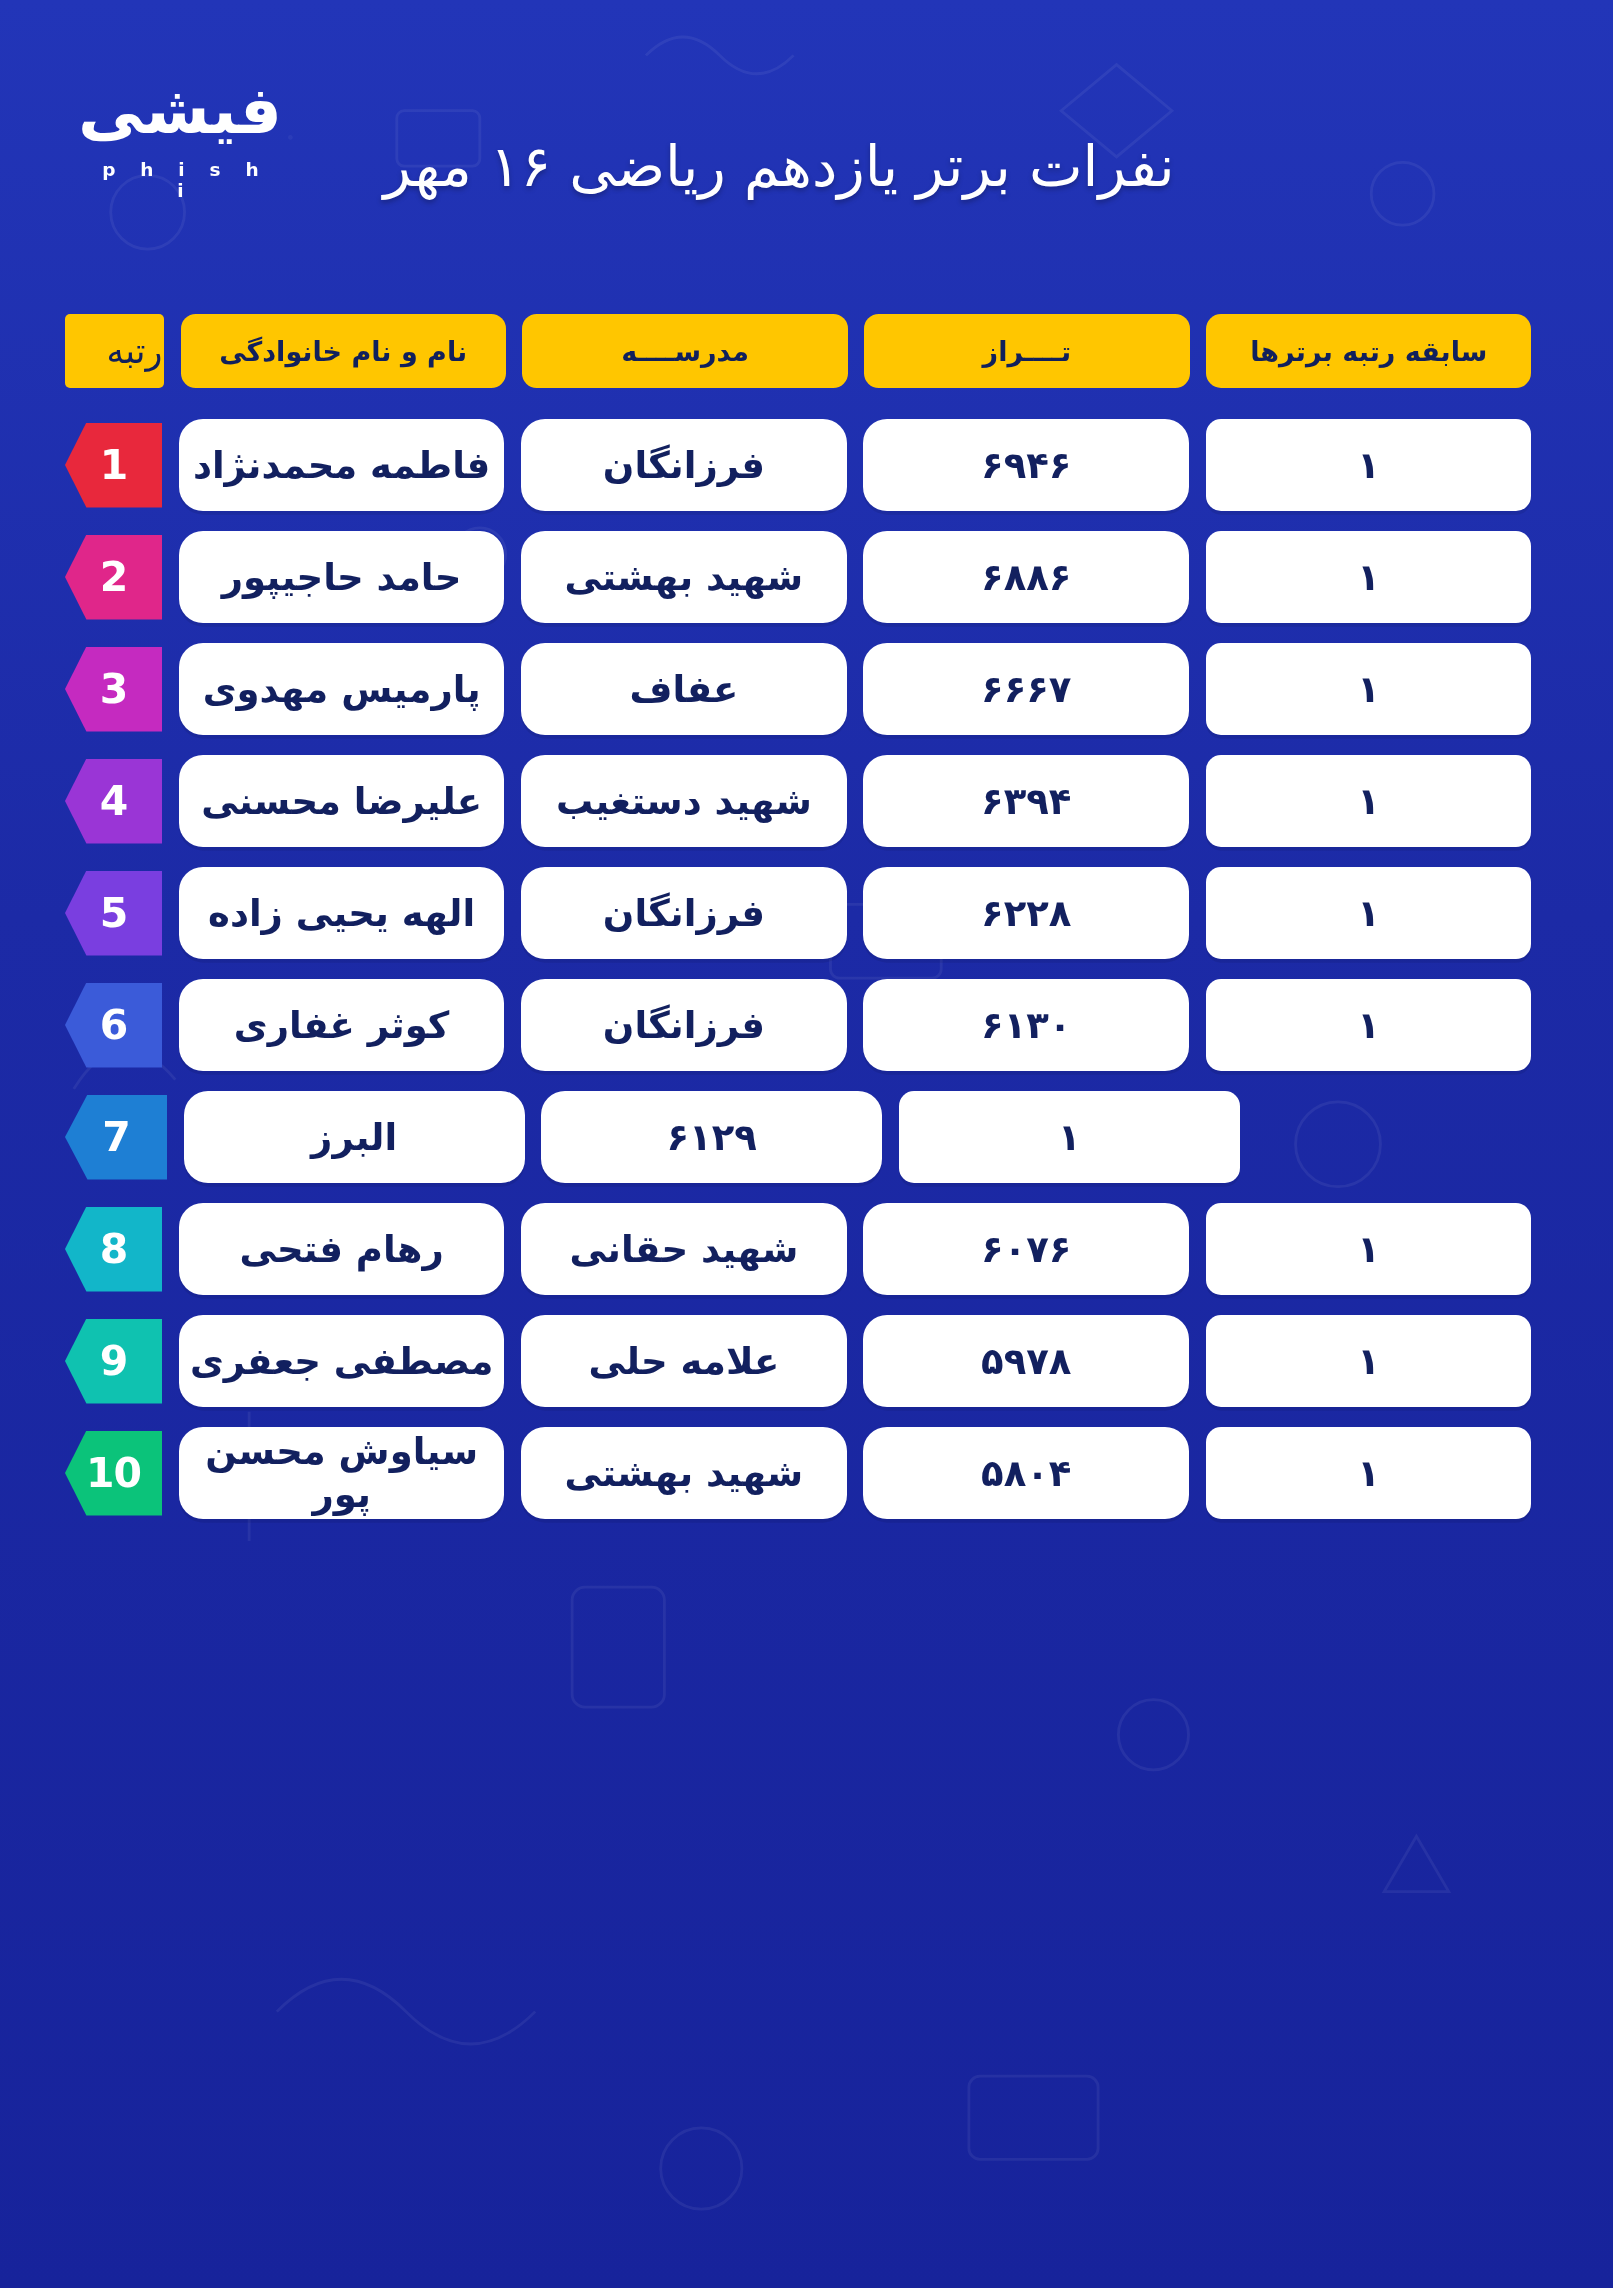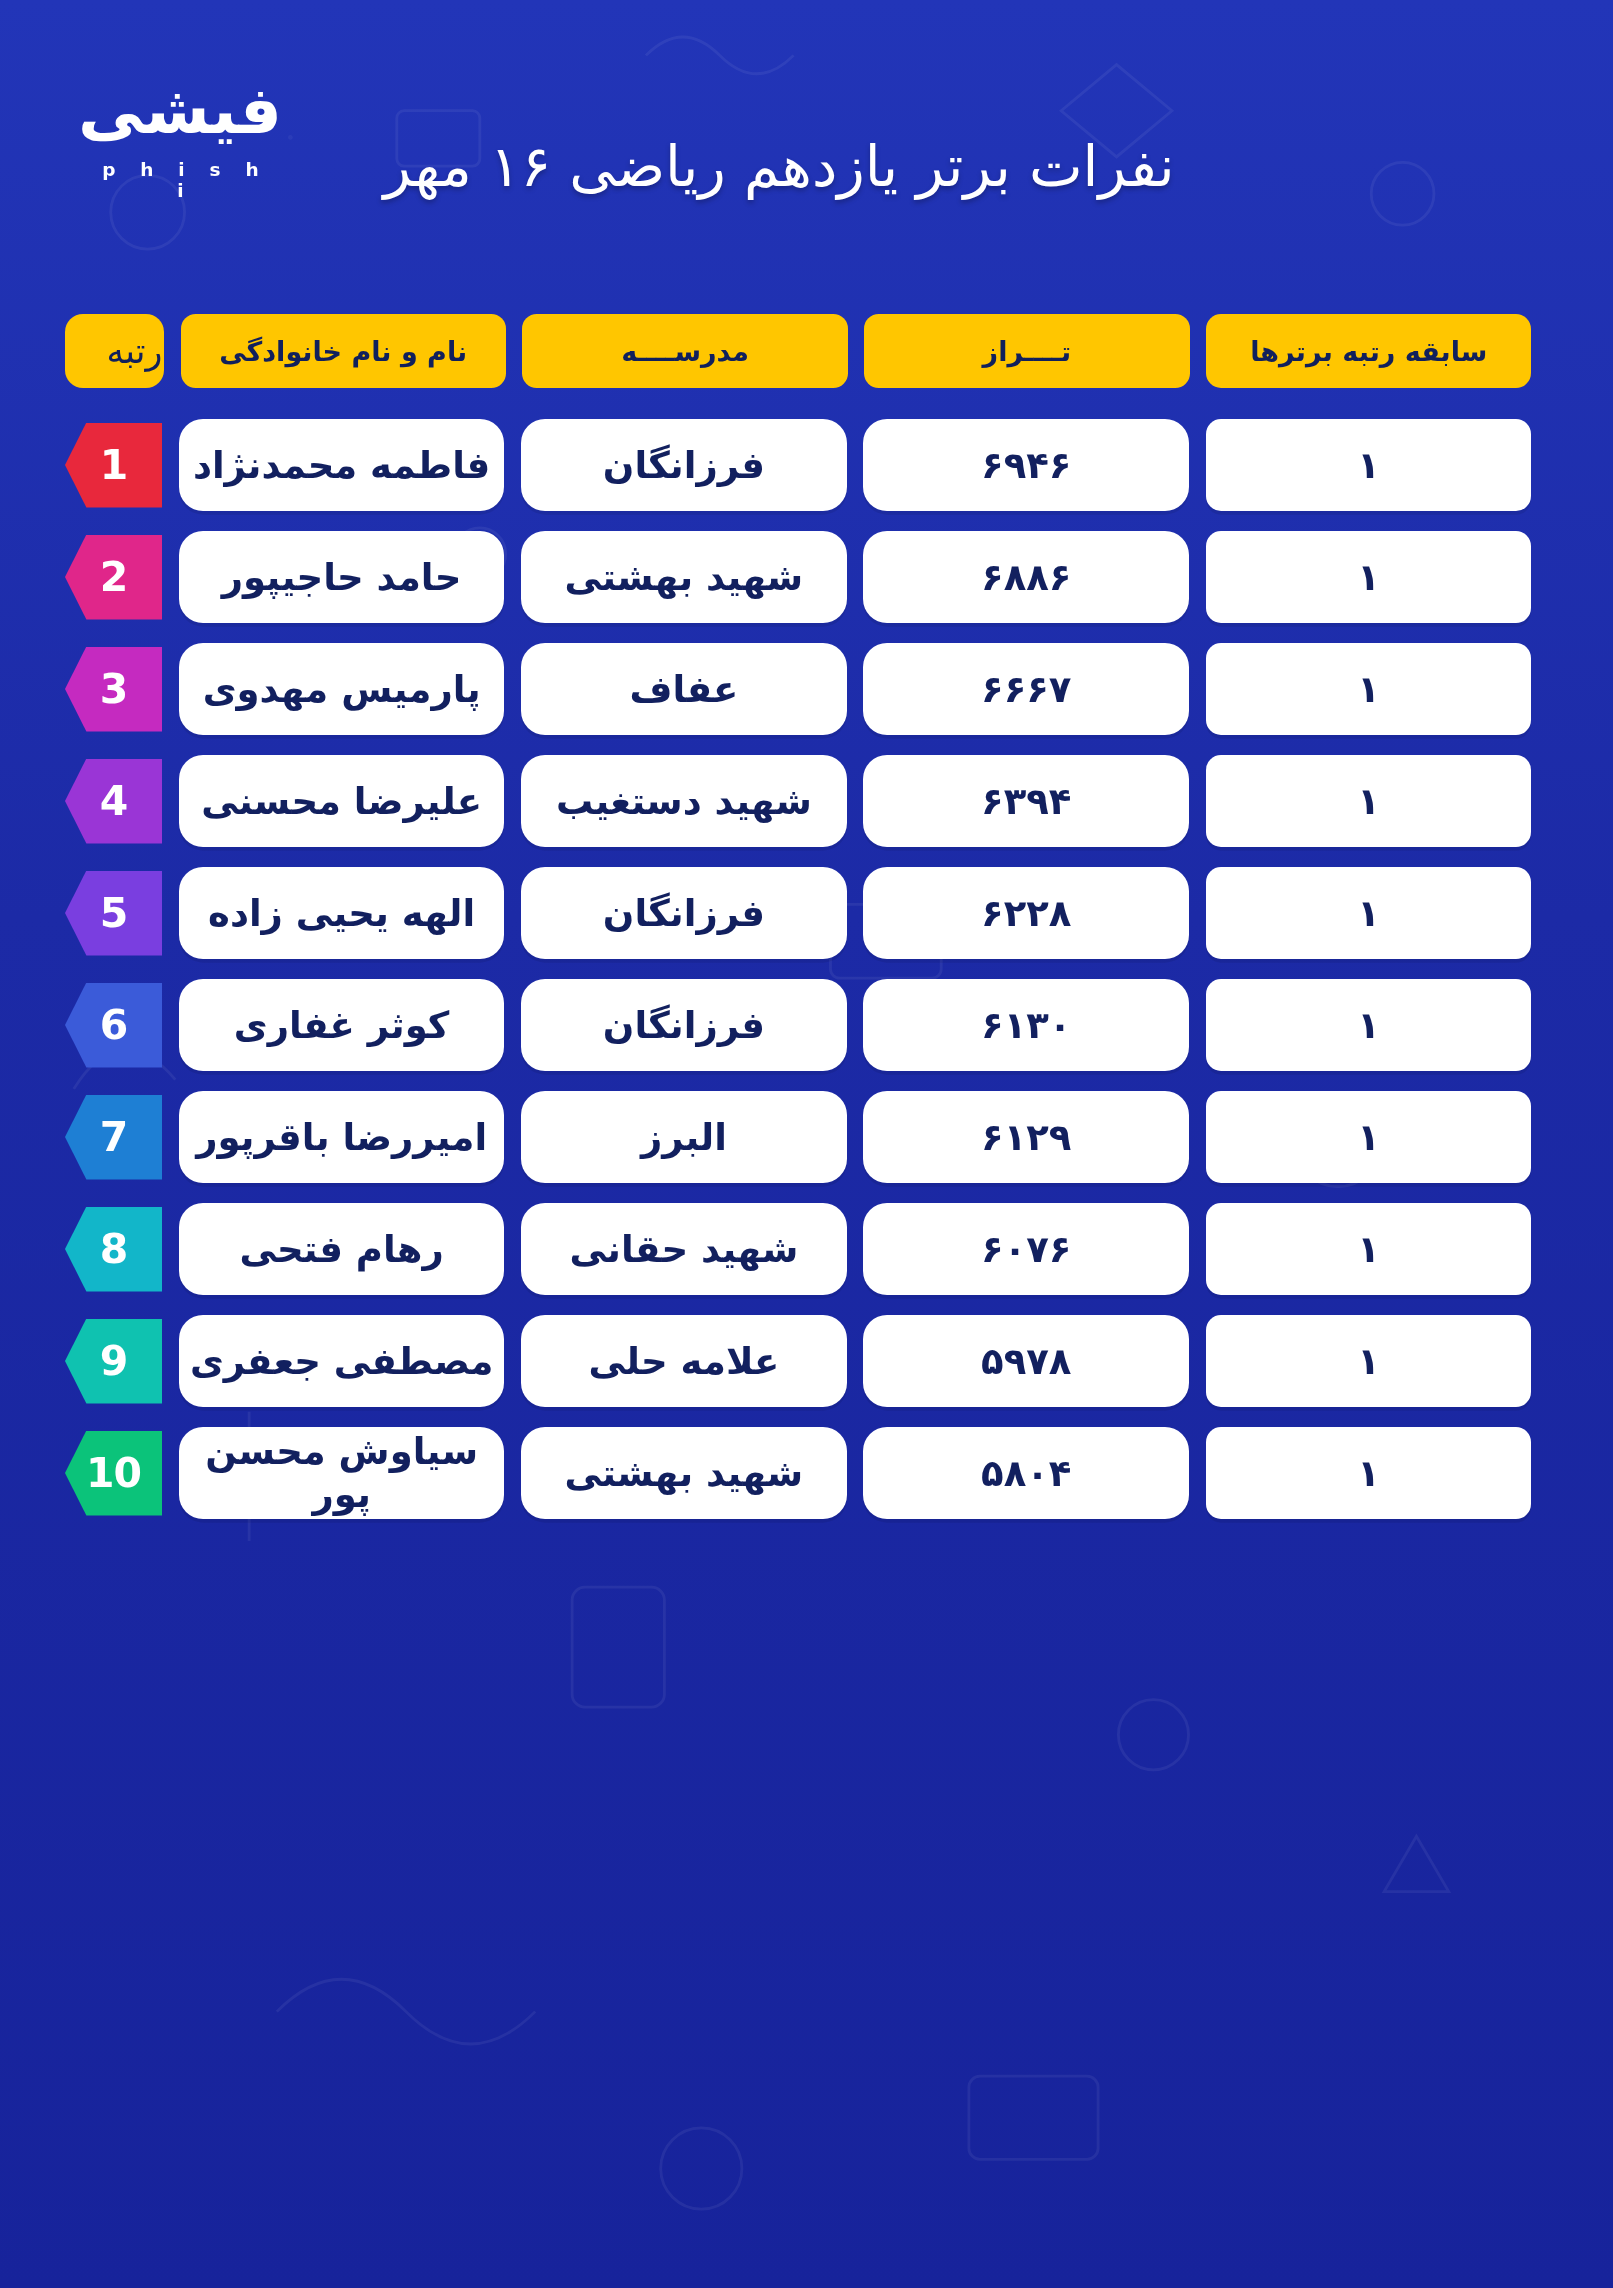--- a/index.html
+++ b/index.html
@@ -118,21 +118,21 @@
     color: #ffffff;
     font-size: 41px;
     font-weight: bold;
     clip-path: polygon(0% 50%, 22% 0%, 100% 0%, 100% 100%, 22% 100%);
     letter-spacing: -0.9px;
   }
   .head-rank {
     background: #ffc600;
     color: #11205c;
     height: 74px;
-    border-radius: 18px;
+    border-radius: 5px;
     clip-path: none;
     font-size: 35px;
     display:flex; align-items:center; justify-content:center;
     width: 102px;
     padding-left: 40px;
   }
   .spacer-left { flex: 1; }
 </style>
 </head>
 <body>
@@ -228,21 +228,20 @@
           <div class="cell c-score">۶۱۳۰</div>
           <div class="cell c-school">فرزانگان</div>
           <div class="cell c-name">کوثر غفاری</div>
           <div class="rank-badge" style="background: rgb(59, 91, 217);">6</div>
         </div>
         <div class="row">
           <div class="spacer-left"></div>
           <div class="cell c-prev">۱</div>
           <div class="cell c-score">۶۱۲۹</div>
           <div class="cell c-school">البرز</div>
-          <div class="cell c-name">امیررضا باقرپور</div>
           <div class="rank-badge" style="background: rgb(30, 127, 212);">7</div>
         </div>
         <div class="row">
           <div class="spacer-left"></div>
           <div class="cell c-prev">۱</div>
           <div class="cell c-score">۶۰۷۶</div>
           <div class="cell c-school">شهید حقانی</div>
           <div class="cell c-name">رهام فتحی</div>
           <div class="rank-badge" style="background: rgb(18, 182, 201);">8</div>
         </div>

